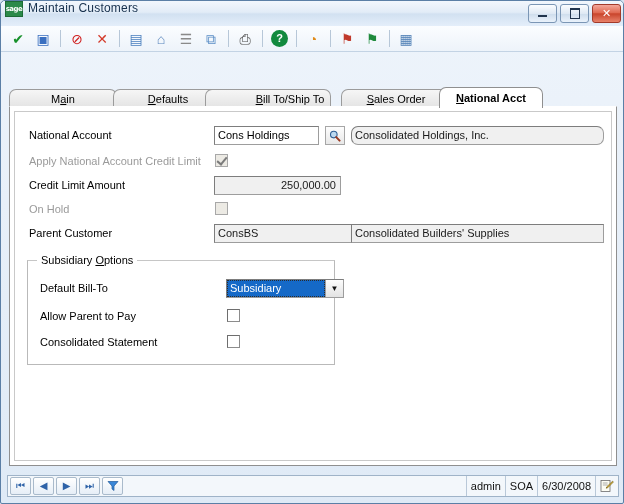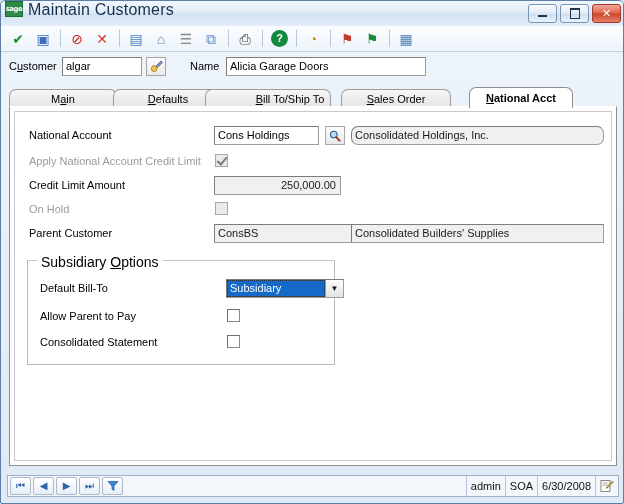--- a/index.html
+++ b/index.html
@@ -26,21 +26,21 @@
     display:flex;align-items:flex-start;
     border-radius:4px 4px 0 0;
   }
   .app-icon{
     width:16px;height:14px;margin-left:4px;margin-right:5px;
     background:#2c8a4a;border:1px solid #1d6b36;
     display:flex;align-items:center;justify-content:center;
     font-size:7px;color:#fff;font-weight:bold;letter-spacing:-0.5px;
     font-family:"DejaVu Sans",sans-serif;
   }
-  .title-text{font-size:16px;color:#16304d;letter-spacing:.2px;}
+  .title-text{font-size:12px;color:#16304d;letter-spacing:.2px;}
   .win-btns{position:absolute;right:4px;top:3px;display:flex;gap:3px;}
   .wb{
     width:27px;height:17px;border:1px solid #7b96b5;border-radius:3px;
     background:linear-gradient(#fbfdff,#dfe9f4 50%,#cddcec 51%,#eaf2fb);
     display:flex;align-items:center;justify-content:center;
     color:#20344d;font-size:10px;line-height:1;
   }
   .wb.close{
     border-color:#a23a2a;
     background:linear-gradient(#f3a79a,#e06a52 45%,#c9452c 52%,#e8826a);
@@ -123,21 +123,21 @@
     content:"";position:absolute;left:3px;top:0px;width:4px;height:8px;
     border:solid #7b7b7b;border-width:0 2px 2px 0;transform:rotate(40deg);
   }
 
   
   .groupbox{
     position:absolute;box-sizing:border-box;
     border:1px solid #b9b9b9;border-top-color:#c6c6c6;
   }
   .gb-title{
-    position:absolute;top:-7px;left:9px;background:#fff;padding:0 4px;font-size:14px;text-align:right;
+    position:absolute;top:-7px;left:9px;background:#fff;padding:0 4px;font-size:11px;text-align:right;
   }
 
   
   .combo{
     box-sizing:border-box;height:19px;display:flex;align-items:stretch;
     border:1px solid #9d9d9d;border-top-color:#7d7d7d;border-left-color:#7d7d7d;background:#fff;
   }
   .combo-text{
     flex:1;background:#1569c7;color:#fff;font-size:11px;line-height:17px;
     padding-left:3px;white-space:nowrap;overflow:hidden;
@@ -212,47 +212,35 @@
       <div class="tb-btn" style="color: rgb(255, 255, 255); background: rgb(18, 138, 62); border-radius: 50%; width: 15px; height: 15px; font-weight: bold; font-size: 11px; margin: 0px 4px;">?</div>
       <div class="tb-sep"></div>
       <div class="tb-btn" style="color: rgb(224, 138, 24);">◔</div>
       <div class="tb-sep"></div>
       <div class="tb-btn" style="color: rgb(192, 57, 43);">⚑</div>
       <div class="tb-btn" style="color: rgb(30, 138, 60);">⚑</div>
       <div class="tb-sep"></div>
       <div class="tb-btn" style="color: rgb(78, 127, 181);">▦</div>
     </div>
 
-  <div class="cust-row">
-    <span class="lbl" style="position:absolute;left:8px;top:4px;"><span>C</span><u>u</u><span>stomer</span></span>
-    <div class="fld" style="position:absolute;left:61px;top:1px;width:80px;">algar</div>
-    <div class="lookup-btn" style="position:absolute;left:145px;top:1px;">
-      <svg width="13" height="13" viewBox="0 0 13 13">
-        <path d="M11 1 L6 6 L7.5 7.5 L12.5 2.5 Z" fill="#7d96c4" stroke="#44567d" stroke-width=".7"></path>
-        <circle cx="4.2" cy="8.6" r="2.9" fill="#f2c33c" stroke="#8a6a16" stroke-width=".7"></circle>
-      </svg>
-    </div>
-    <span class="lbl" style="position:absolute;left:189px;top:4px;">Name</span>
-    <div class="fld" style="position:absolute;left:225px;top:1px;width:200px;">Alicia Garage Doors</div>
-  </div>
 
   <div class="tabstrip" id="tabstrip">
       <div class="tab" style="left: 0px; width: 108px;">
         <span>M<u>a</u>in</span>
       </div>
       <div class="tab" style="left: 104px; width: 110px;">
         <span><u>D</u>efaults</span>
       </div>
       <div class="tab" style="left: 196px; width: 126px; padding-left: 44px;">
         <span><u>B</u>ill To/Ship To</span>
       </div>
       <div class="tab" style="left: 332px; width: 110px;">
         <span><u>S</u>ales Order</span>
       </div>
-      <div class="tab active" style="left: 460px; width: 104px;">
+      <div class="tab active" style="left: 430px; width: 104px;">
         <span><u>N</u>ational Acct</span>
       </div>
     </div>
 
   <div class="panel">
     <div class="panel-inner">
 
       <div class="frow" style="left:14px;top:14px;width:575px;">
         <span class="lbl" style="position:absolute;left:0;top:3px;">National Account</span>
         <div class="fld" style="position:absolute;left:185px;top:0;width:105px;">Cons Holdings</div>

